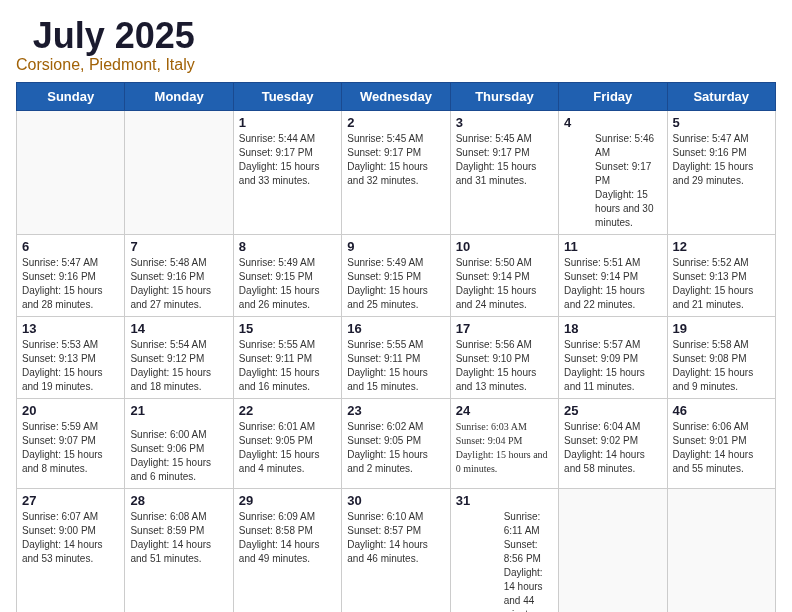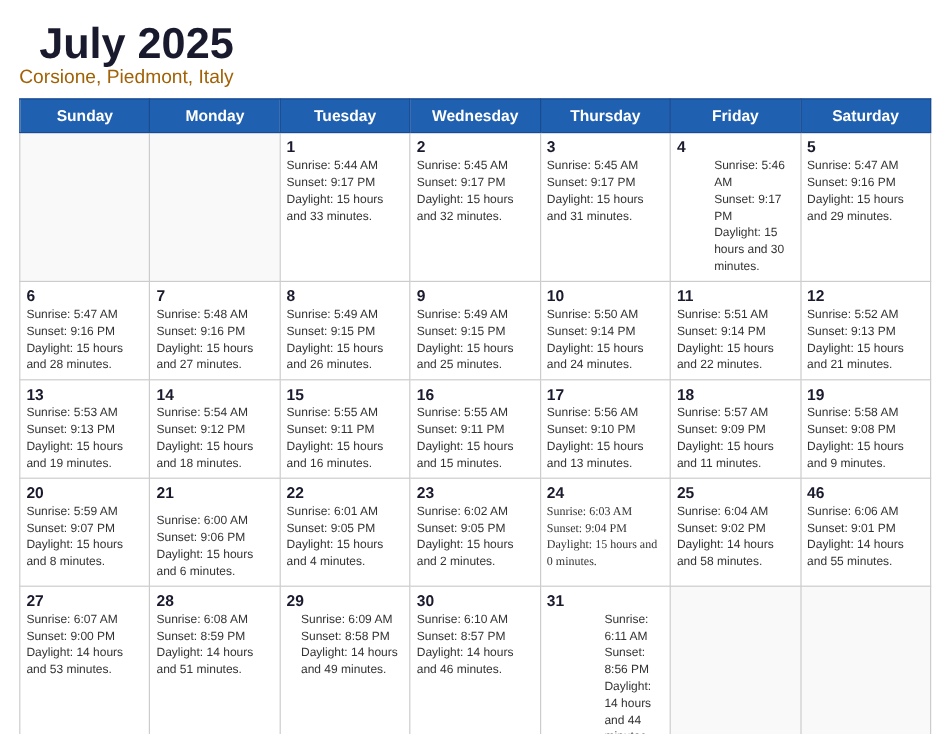--- a/index.html
+++ b/index.html
@@ -285,21 +285,21 @@
 Daylight: 14 hours and 53 minutes.</div>
         </td>
         <td>
           <span class="day-number">28</span>
           <div class="day-info" style="white-space: pre-line;">Sunrise: 6:08 AM
 Sunset: 8:59 PM
 Daylight: 14 hours and 51 minutes.</div>
         </td>
         <td>
           <span class="day-number">29</span>
-          <div class="day-info" style="white-space: pre-line; margin-left: 12px;">Sunrise: 6:09 AM
+          <div class="day-info" style="white-space: pre-line;">Sunrise: 6:09 AM
 Sunset: 8:58 PM
 Daylight: 14 hours and 49 minutes.</div>
         </td>
         <td>
           <span class="day-number">30</span>
           <div class="day-info" style="white-space: pre-line;">Sunrise: 6:10 AM
 Sunset: 8:57 PM
 Daylight: 14 hours and 46 minutes.</div>
         </td>
         <td>

